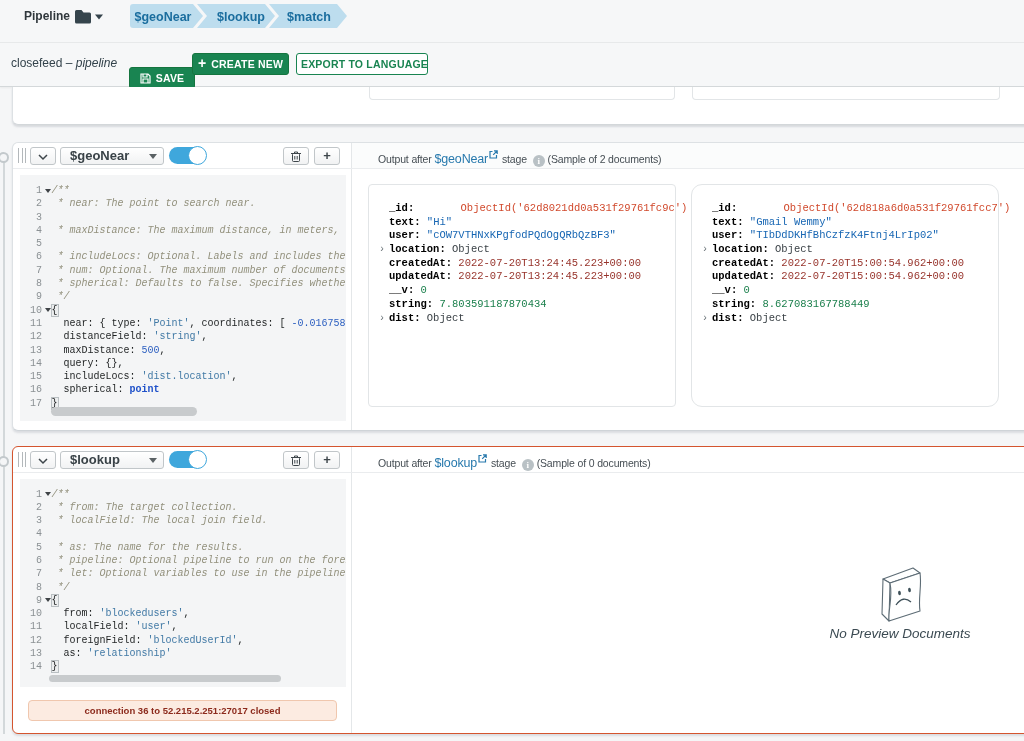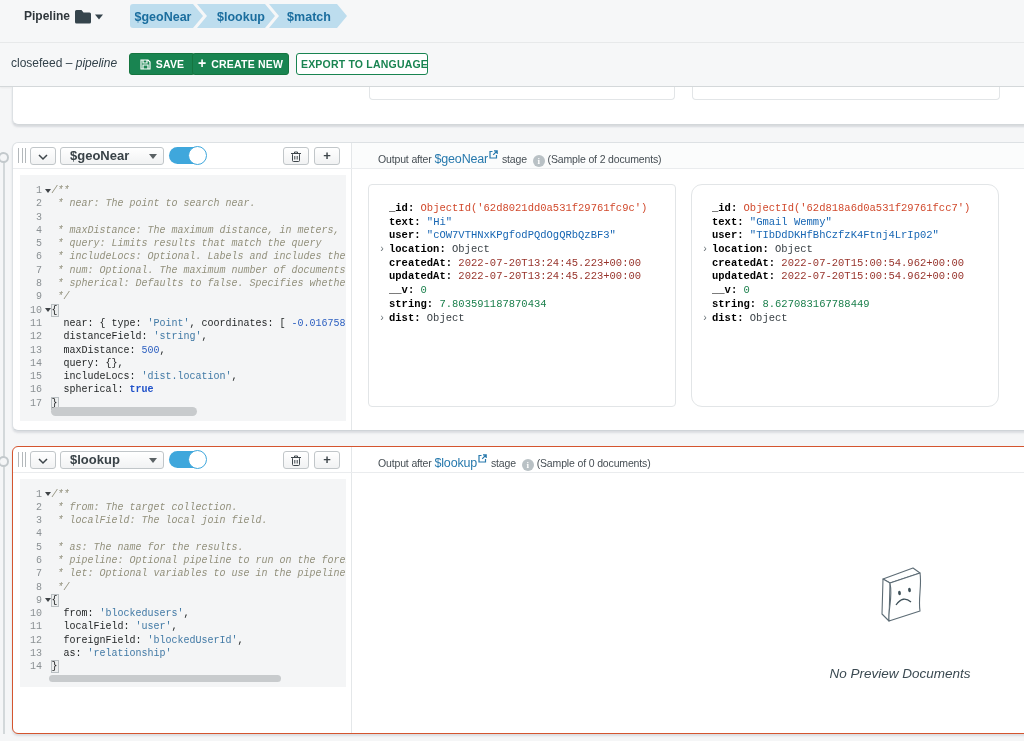--- a/index.html
+++ b/index.html
@@ -32,21 +32,21 @@
   .st { color:#4179a5; }
   .nu { color:#2c5fc0; }
   .bo { color:#1f51c9; font-weight:bold; }
   .sbar { position:absolute; height:9px; border-radius:5px; background:#c8cbcd; }
   
   .doc { position:absolute; width:308px; background:#fff; border:1px solid #e2e5e7; border-radius:4px; font-family:"Liberation Mono",monospace; font-size:10.5px; padding-top:17px; }
   .mb { outline:1px solid #b9bfc2; background:#eceeef; }
   .dl { position:relative; height:13.7px; line-height:13.7px; padding-left:20px; white-space:pre; color:#3b4247; }
   .dl .k { font-weight:bold; color:#000; }
   .dl .ar { position:absolute; left:10px; top:0; color:#697277; font-weight:normal; font-size:10px; }
-  .oid { color:#d1492c; }
+  .oid { color:#d1492c;margin-left:40px; }
   .str { color:#1766b3; }
   .dat { color:#97332b; }
   .num { color:#1a7f4b; }
   
   .outhead { position:absolute; left:365px; top:7px; font-size:10.5px; color:#464e54; letter-spacing:-0.15px; }
   .outhead .lnk { color:#2779ad; font-size:12.5px; }
   .info { display:inline-block; width:12px; height:12px; border-radius:50%; background:#b9c1c5; color:#fff; font-size:9px; font-weight:bold; text-align:center; line-height:12px; vertical-align:-1px; font-family:"Liberation Serif",serif; }
   .errbox { position:absolute; left:16px; width:309px; height:21px; background:#fcebe1; border:1px solid #f0c7ae; border-radius:4px; color:#8c2a1c; font-size:9.5px; font-weight:bold; text-align:center; line-height:19px; }
 </style></head>
 <body>
@@ -66,21 +66,21 @@
     <path d="M67,0 h68 l10,12 l-10,12 h-68 l10,-12 z" fill="#bdddee"></path>
     <path d="M139,0 h68 l10,12 l-10,12 h-68 l10,-12 z" fill="#bdddee"></path>
     <text x="33" y="17" text-anchor="middle" font-size="12.5" font-weight="bold" fill="#1a6d9e" font-family="Liberation Sans,sans-serif">$geoNear</text>
     <text x="111" y="17" text-anchor="middle" font-size="12.5" font-weight="bold" fill="#1a6d9e" font-family="Liberation Sans,sans-serif">$lookup</text>
     <text x="179" y="17" text-anchor="middle" font-size="12.5" font-weight="bold" fill="#1a6d9e" font-family="Liberation Sans,sans-serif">$match</text>
   </svg>
 </div>
 
 <div id="tb2">
   <div class="abs" style="left:11px;top:13px;font-size:12px;color:#33424b;">closefeed – <i>pipeline</i></div>
-  <div class="btn" style="left:129px;top:10px;width:66px;">
+  <div class="btn" style="left:129px;top:24px;width:66px;">
     <svg width="11" height="11" viewBox="0 0 11 11">
         <path d="M1,1 h7 l2,2 v7 h-9 z M3,1 v3 h4 v-3 M3,10 v-4 h5 v4" fill="none" stroke="#fff" stroke-width="1.2"></path>
       </svg>
     SAVE</div>
   <div class="btn" style="left:192px;top:10px;width:97px;"><span style="font-size:14px;font-weight:bold;margin-top:-2px">+</span> CREATE NEW</div>
   <div class="btn outline" style="left:296px;top:10px;width:132px;">
     <svg width="12" height="12" viewBox="0 0 12 12">
         <path d="M5,2 H2 a1,1 0 0 0 -1,1 v6 a1,1 0 0 0 1,1 h6 a1,1 0 0 0 1,-1 V7" fill="none" stroke="#198451" stroke-width="1.3"></path>
         <path d="M7,1 h4 v4 M11,1 L5.5,6.5" fill="none" stroke="#198451" stroke-width="1.3"></path>
       </svg>
@@ -116,32 +116,32 @@
   <div class="outhead">Output after <span class="lnk">$geoNear</span><svg width="9" height="9" viewBox="0 0 9 9" style="margin:0 1px 4px 1px">
         <path d="M3.5,1.5 H1 v6.5 h6.5 V5" fill="none" stroke="#2779ad" stroke-width="1.2"></path>
         <path d="M5,0.8 h3.2 v3.2 M8,1 L4.2,4.8" fill="none" stroke="#2779ad" stroke-width="1.2"></path>
       </svg> stage&nbsp;<span class="info" style="margin:0 3px">i</span>(Sample of 2 documents)</div>
 
   <div class="ed" style="top:32px;height:246px;padding-top:9px;">
     <div class="el"><span class="n">1</span><span class="f"></span><span class="c"><span class="cm">/**</span></span></div>
     <div class="el"><span class="n">2</span><span class="c"><span class="cm"> * near: The point to search near.</span></span></div>
     <div class="el"><span class="n">3</span></div>
     <div class="el"><span class="n">4</span><span class="c"><span class="cm"> * maxDistance: The maximum distance, in meters, documents</span></span></div>
-    <div class="el"><span class="n">5</span><span class="c"><span class="cm"> * query: Limits results that match the query</span></span></div>
+    <div class="el"><span class="n">5</span></div>
     <div class="el"><span class="n">6</span><span class="c"><span class="cm"> * includeLocs: Optional. Labels and includes the point</span></span></div>
     <div class="el"><span class="n">7</span><span class="c"><span class="cm"> * num: Optional. The maximum number of documents to</span></span></div>
     <div class="el"><span class="n">8</span><span class="c"><span class="cm"> * spherical: Defaults to false. Specifies whether to</span></span></div>
     <div class="el"><span class="n">9</span><span class="c"><span class="cm"> */</span></span></div>
     <div class="el"><span class="n">10</span><span class="f"></span><span class="c"><span class="mb">{</span></span></div>
     <div class="el"><span class="n">11</span><span class="c">  near: { type: <span class="st">'Point'</span>, coordinates: [ <span class="nu">-0.01675886</span></span></div>
     <div class="el"><span class="n">12</span><span class="c">  distanceField: <span class="st">'string'</span>,</span></div>
     <div class="el"><span class="n">13</span><span class="c">  maxDistance: <span class="nu">500</span>,</span></div>
     <div class="el"><span class="n">14</span><span class="c">  query: {},</span></div>
     <div class="el"><span class="n">15</span><span class="c">  includeLocs: <span class="st">'dist.location'</span>,</span></div>
-    <div class="el"><span class="n">16</span><span class="c">  spherical: <span class="bo">true</span></span></div>
+    <div class="el"><span class="n">16</span><span class="c">  spherical: <span class="bo">point</span></span></div>
     <div class="el"><span class="n">17</span><span class="c"><span class="mb">}</span></span></div>
     <div class="sbar" style="left:31px;bottom:5px;width:146px;"></div>
   </div>
 
   <div class="doc" style="left:355px;top:41px;height:223px;">
     <div class="dl"><span class="k">_id:</span> <span class="oid">ObjectId('62d8021dd0a531f29761fc9c')</span></div>
     <div class="dl"><span class="k">text:</span> <span class="str">"Hi"</span></div>
     <div class="dl"><span class="k">user:</span> <span class="str">"cOW7VTHNxKPgfodPQdOgQRbQzBF3"</span></div>
     <div class="dl"><span class="ar">›</span><span class="k">location:</span> Object</div>
     <div class="dl"><span class="k">createdAt:</span> <span class="dat">2022-07-20T13:24:45.223+00:00</span></div>
@@ -200,25 +200,26 @@
     <div class="el"><span class="n">8</span><span class="c"><span class="cm"> */</span></span></div>
     <div class="el"><span class="n">9</span><span class="f"></span><span class="c"><span class="mb">{</span></span></div>
     <div class="el"><span class="n">10</span><span class="c">  from: <span class="st">'blockedusers'</span>,</span></div>
     <div class="el"><span class="n">11</span><span class="c">  localField: <span class="st">'user'</span>,</span></div>
     <div class="el"><span class="n">12</span><span class="c">  foreignField: <span class="st">'blockedUserId'</span>,</span></div>
     <div class="el"><span class="n">13</span><span class="c">  as: <span class="st">'relationship'</span></span></div>
     <div class="el"><span class="n">14</span><span class="c"><span class="mb">}</span></span></div>
     <div class="sbar" style="left:29px;bottom:5px;width:232px;height:7px;"></div>
   </div>
 
+  <div class="errbox" style="left:15px;top:253px;">connection 36 to 52.215.2.251:27017 closed</div>
 
   <svg class="abs" style="left:864px;top:112px" width="50" height="66" viewBox="0 0 50 66">
     <g fill="#fff" stroke="#5d6c75" stroke-width="1.1" stroke-linejoin="round">
       <path d="M6,20 L36,9 L43,14 L13,24 Z"></path>
       <path d="M6,20 L5,55 L12,62 L13,24 Z"></path>
       <path d="M13,24 C16,38 11,50 12,62 L43,52 C41,40 45,26 43,14 Z"></path>
     </g>
     <ellipse cx="22.5" cy="34" rx="1.4" ry="2.3" fill="#3d4f58" transform="rotate(-8 22.5 34)"></ellipse>
     <ellipse cx="32.5" cy="31" rx="1.4" ry="2.3" fill="#3d4f58" transform="rotate(-8 32.5 31)"></ellipse>
     <path d="M19,46 Q26,36 34,43" fill="none" stroke="#3d4f58" stroke-width="1.3"></path>
   </svg>
-  <div class="abs" style="left:775px;top:179px;width:224px;text-align:center;font-size:13.5px;font-style:italic;color:#3b4a52;margin-top:40px;">No Preview Documents</div>
+  <div class="abs" style="left:775px;top:179px;width:224px;text-align:center;font-size:13.5px;font-style:italic;color:#3b4a52;">No Preview Documents</div>
 </div>
 
 </body></html>

